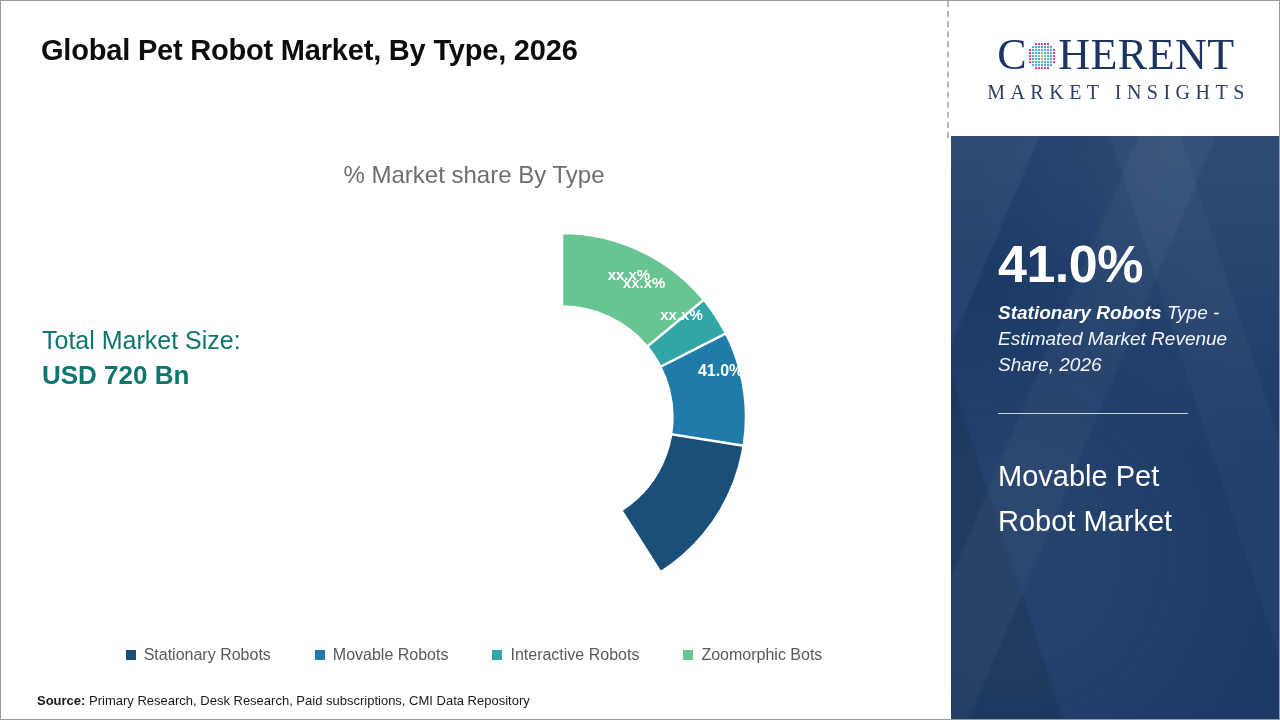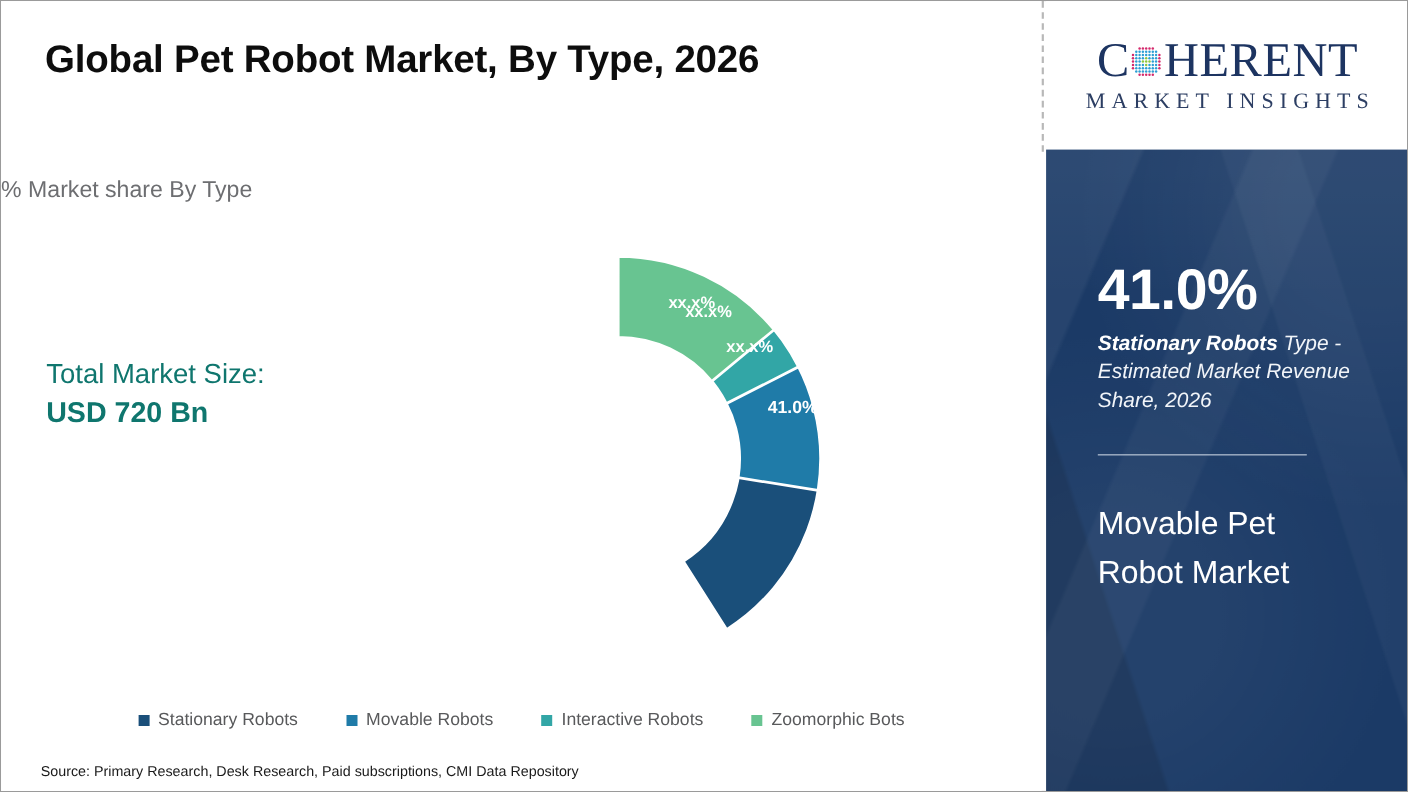--- a/index.html
+++ b/index.html
@@ -27,33 +27,34 @@
     left: 0; top: 0;
     width: 946px;
     height: 720px;
     background: #ffffff;
   }
 
   .page-title {
     position: absolute;
     left: 40px;
     top: 33px;
-    font-size: 35px;
+    font-size: 29px;
     font-weight: bold;
     color: #0d0d0d;
     letter-spacing: -0.2px;
     white-space: nowrap;
   }
 
   .chart-subtitle {
     position: absolute;
     left: 0;
     top: 160px;
     width: 946px;
-    font-size: 21px;
+    text-align: center;
+    font-size: 24px;
     color: #6d6e71;
   }
 
   .total-size-block {
     position: absolute;
     left: 27px;
     top: 322px;
     color: #0f766e;
     margin-left: 14px;
   }
@@ -122,21 +123,21 @@
   
   .source-line {
     position: absolute;
     left: 36px;
     top: 692px;
     font-size: 13px;
     color: #1a1a1a;
     white-space: nowrap;
   }
   .source-line .source-strong {
-    font-weight: normal;
+    font-weight: bold;
   }
 
   
   .vdivider {
     position: absolute;
     left: 946px;
     top: 0;
     width: 0;
     height: 137px;
     border-left: 2px dashed #b8b8b8;

